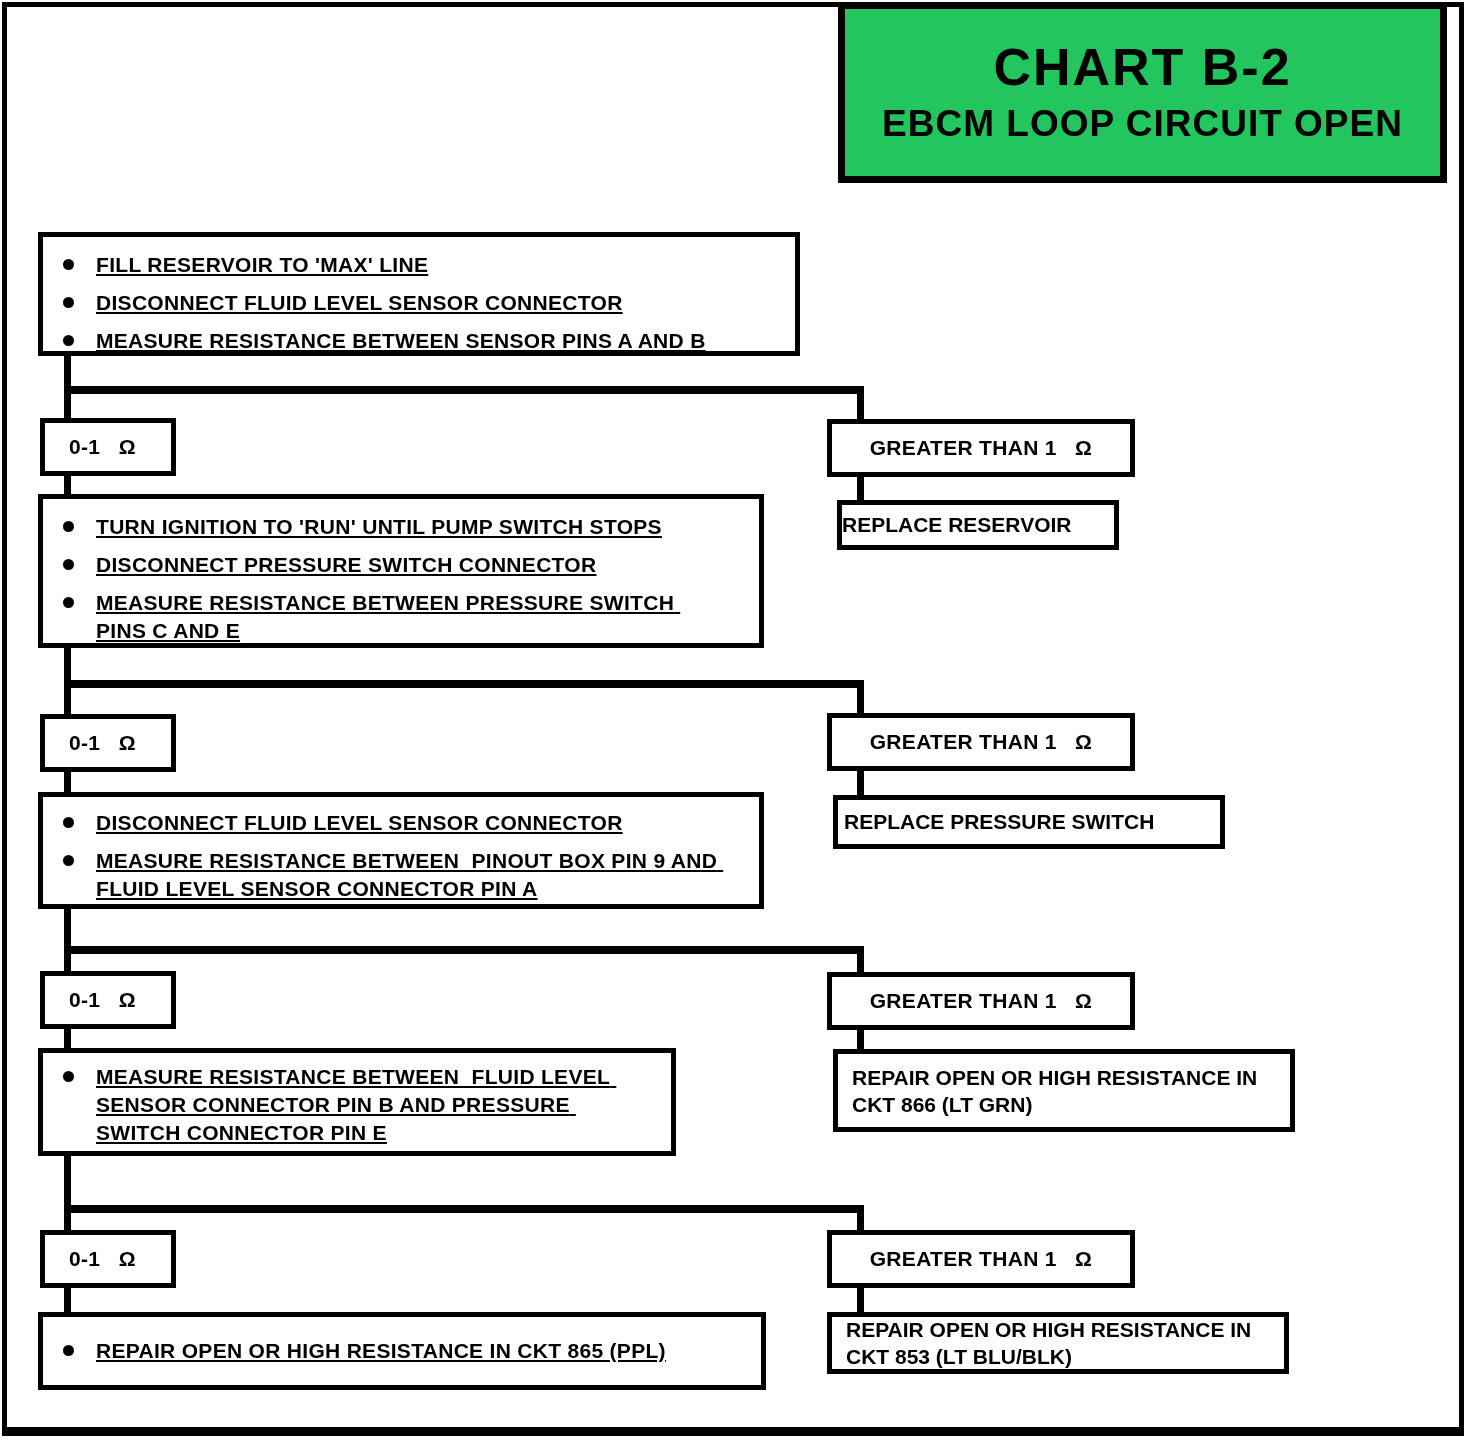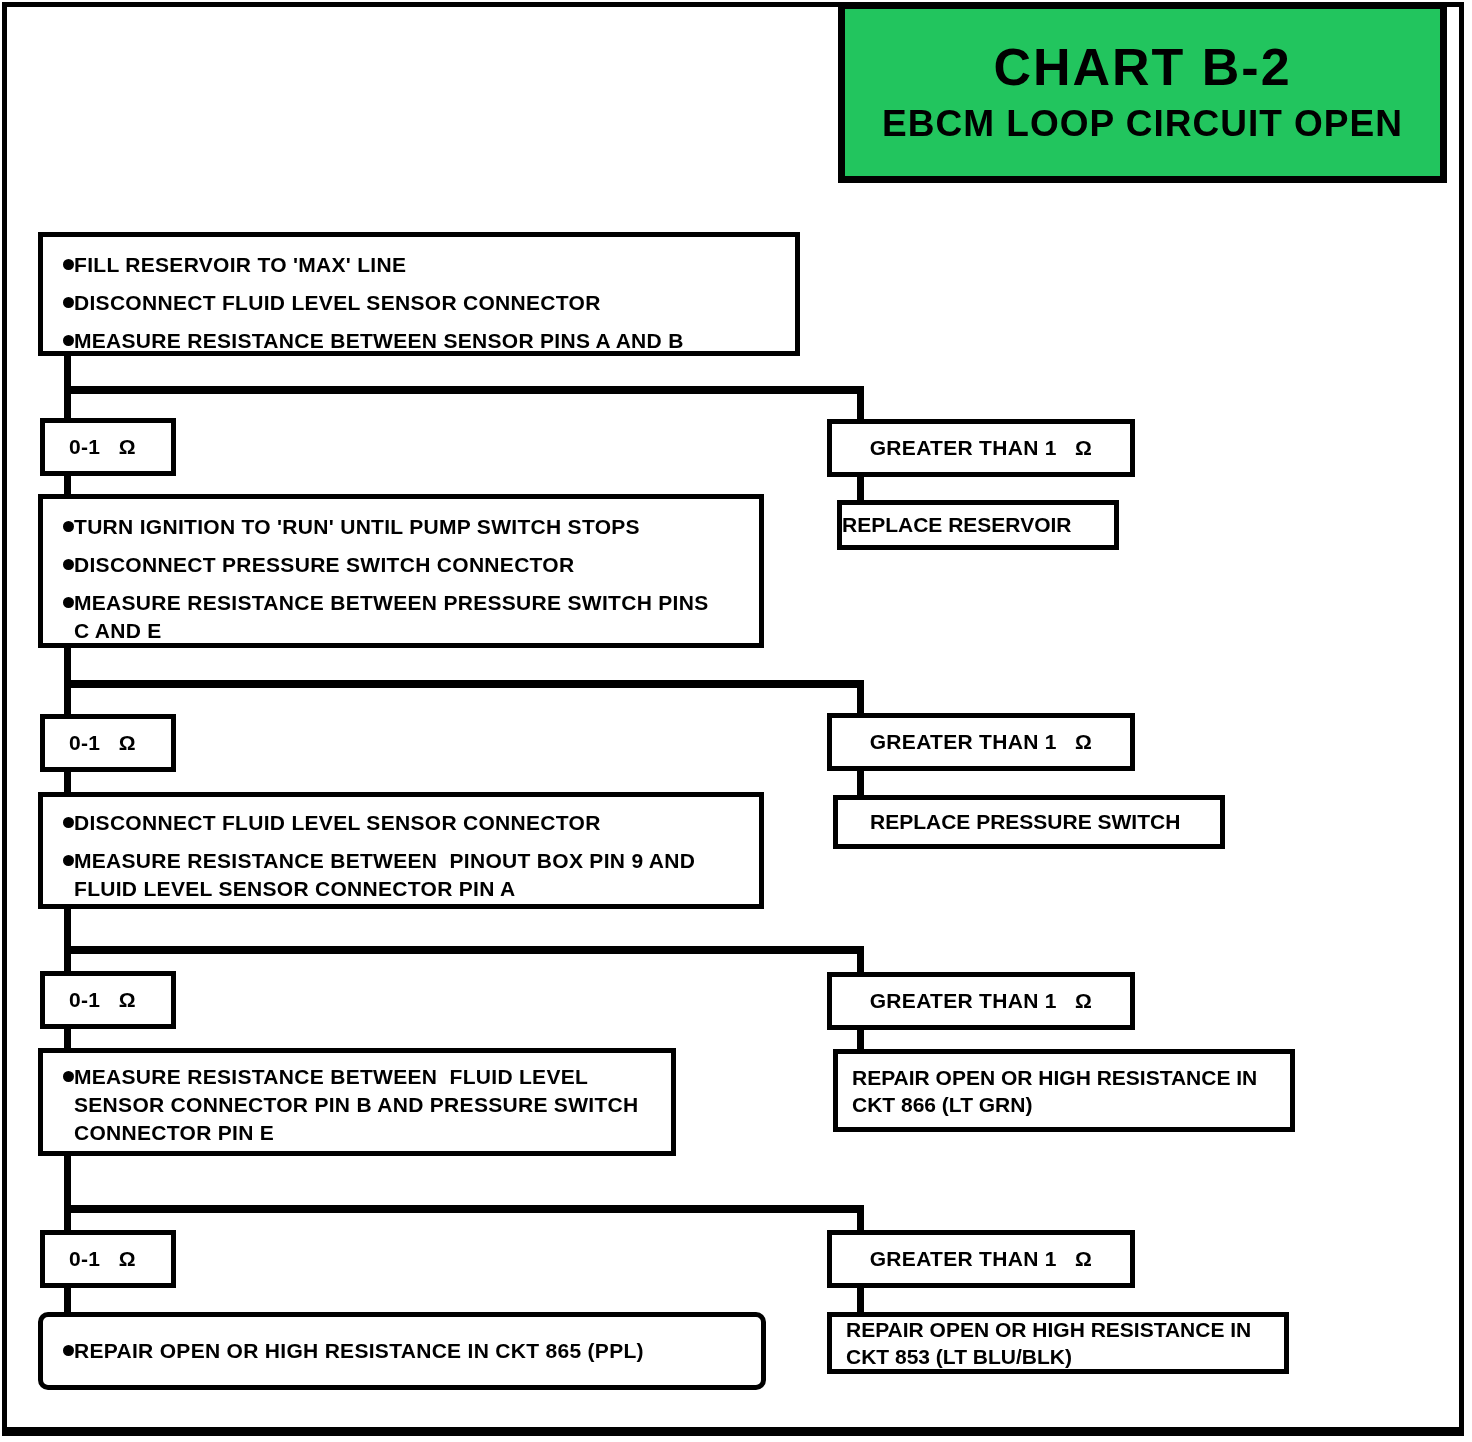--- a/index.html
+++ b/index.html
@@ -20,21 +20,21 @@
   }
   .title-main{font-size:52px;letter-spacing:2px;line-height:1.05;}
   .title-sub{font-size:37px;letter-spacing:1px;margin-top:8px;}
   .box{
     position:absolute;border:5px solid #000;box-sizing:border-box;background:#fff;
     font-size:21px;letter-spacing:0.3px;line-height:28px;
   }
   .step{padding:14px 30px 0 20px;}
   .brow{display:flex;align-items:flex-start;margin-bottom:10px;}
   .dot{flex:0 0 11px;width:11px;height:11px;border-radius:50%;background:#000;margin-top:8px;}
-  .btxt{white-space:pre-wrap;}
+  .btxt{margin-left:22px;white-space:pre-wrap;text-decoration:underline;}
   .dec{display:flex;align-items:center;height:58px;white-space:pre;}
   .dec-l{width:136px;padding-left:24px;}
   .dec-r{width:308px;justify-content:center;}
   .out{display:flex;align-items:center;letter-spacing:0;}
   .line{position:absolute;background:#000;}
 </style>
 </head>
 <body>
 
 <div class="page">
@@ -86,21 +86,21 @@
   </div>
 
   <div class="line" style="left:64px;top:644px;width:7px;height:76px;"></div>
   <div class="line" style="left:64px;top:680px;width:800px;height:8px;"></div>
   <div class="line" style="left:857px;top:680px;width:7px;height:38px;"></div>
   <div class="line" style="left:64px;top:755px;width:7px;height:42px;"></div>
   <div class="line" style="left:857px;top:754px;width:7px;height:46px;"></div>
 
   <div class="box dec dec-l" style="left:40px;top:714px;">0-1   Ω</div>
   <div class="box dec dec-r" style="left:827px;top:713px;">GREATER THAN 1   Ω</div>
-  <div class="box out" style="left:833px;top:795px;width:392px;height:54px;padding-left:32px;">REPLACE PRESSURE SWITCH</div>
+  <div class="box out" style="left:833px;top:795px;width:392px;height:54px;padding-left:6px;">REPLACE PRESSURE SWITCH</div>
 
   <div class="box step" style="left:38px;top:792px;width:726px;height:117px;padding-top:12px;">
     <div class="brow">
       <span class="dot"></span>
       <span class="btxt">DISCONNECT FLUID LEVEL SENSOR CONNECTOR</span>
     </div>
     <div class="brow">
       <span class="dot"></span>
       <span class="btxt">MEASURE RESISTANCE BETWEEN  PINOUT BOX PIN 9 AND FLUID LEVEL SENSOR CONNECTOR PIN A</span>
     </div>
@@ -125,20 +125,20 @@
 
   <div class="line" style="left:64px;top:1152px;width:7px;height:84px;"></div>
   <div class="line" style="left:64px;top:1205px;width:800px;height:8px;"></div>
   <div class="line" style="left:857px;top:1205px;width:7px;height:31px;"></div>
   <div class="line" style="left:64px;top:1272px;width:7px;height:44px;"></div>
   <div class="line" style="left:857px;top:1272px;width:7px;height:44px;"></div>
 
   <div class="box dec dec-l" style="left:40px;top:1230px;">0-1   Ω</div>
   <div class="box dec dec-r" style="left:827px;top:1230px;">GREATER THAN 1   Ω</div>
 
-  <div class="box step" style="left:38px;top:1312px;width:728px;height:78px;padding-top:20px;padding-right:6px;border-radius:10px;">
+  <div class="box step" style="left:38px;top:1312px;width:728px;height:78px;padding-top:20px;padding-right:6px;">
     <div class="brow">
       <span class="dot"></span>
       <span class="btxt">REPAIR OPEN OR HIGH RESISTANCE IN CKT 865 (PPL)</span>
     </div>
   </div>
   <div class="box out" style="left:827px;top:1312px;width:462px;height:62px;padding:8px 5px 8px 14px;line-height:27px;">REPAIR OPEN OR HIGH RESISTANCE IN CKT 853 (LT BLU/BLK)</div>
 </div>
 
 </body></html>

